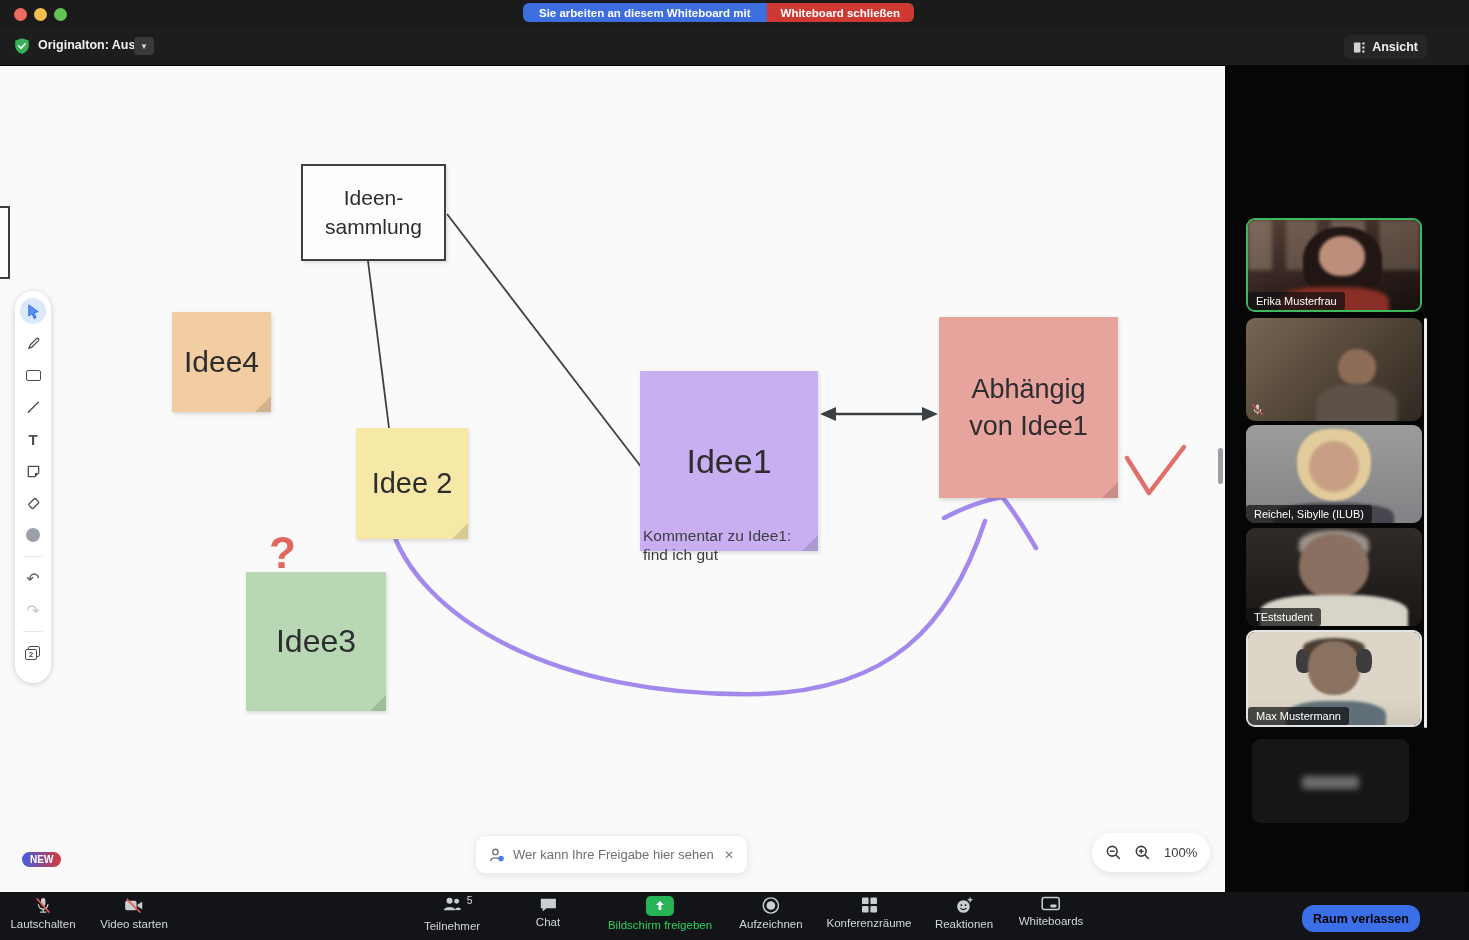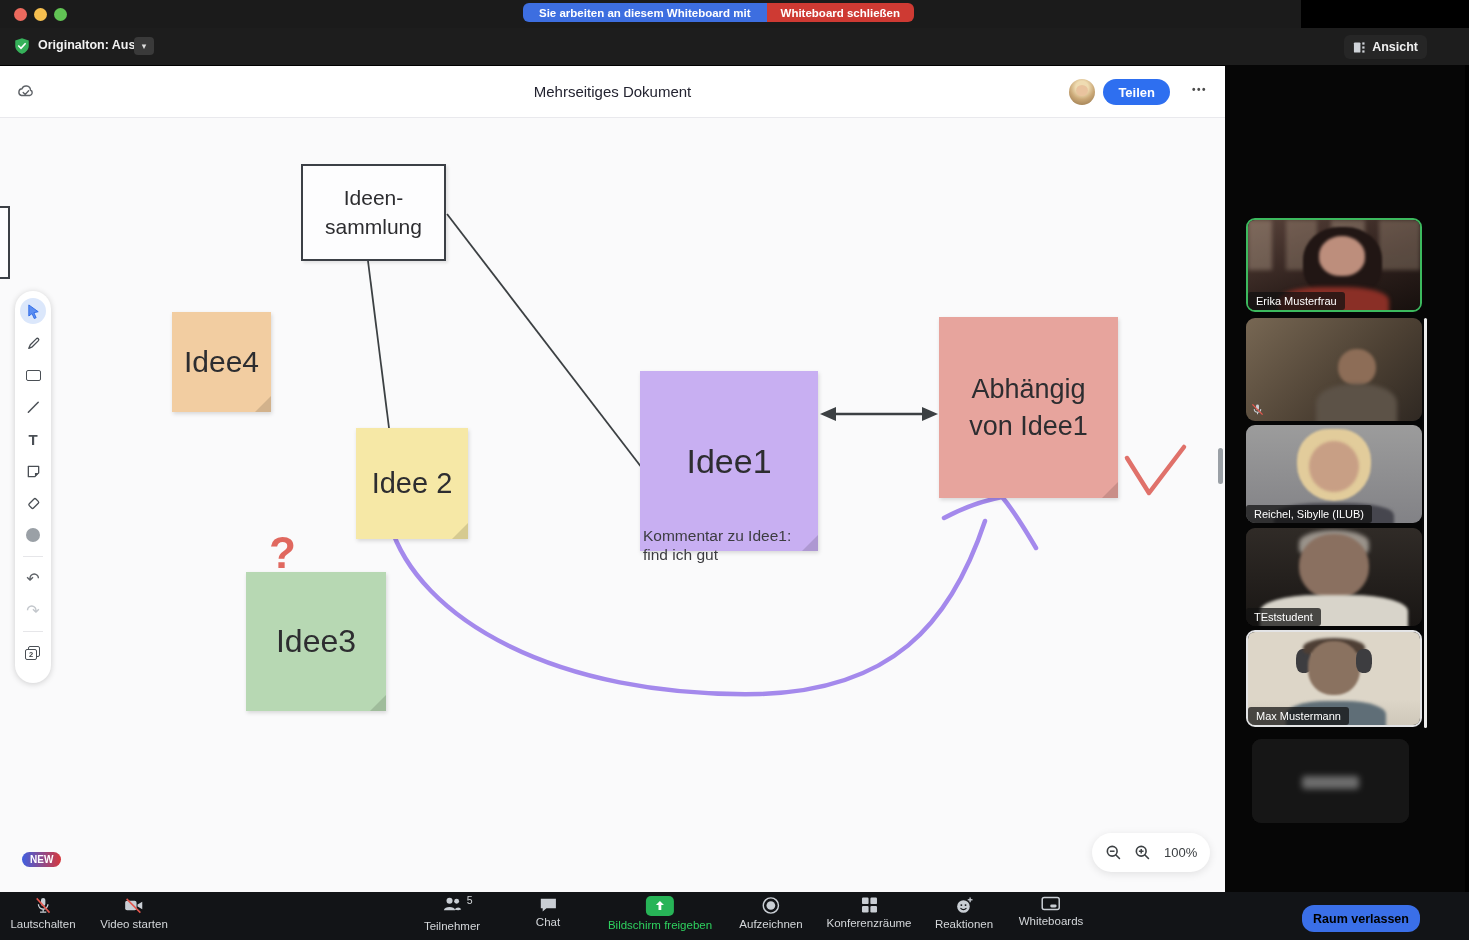--- a/index.html
+++ b/index.html
@@ -1,21 +1,21 @@
 <!DOCTYPE html>
 <html><head>
 <meta charset="utf-8">
 <style>
   * { margin:0; padding:0; box-sizing:border-box; }
   html,body { width:1469px; height:940px; overflow:hidden; background:#000;
               font-family:"Liberation Sans", sans-serif; }
   .screen { position:relative; width:1469px; height:940px; background:#000; }
 
   
-  .titlebar { position:absolute; left:0; top:0; width:1301px; height:28px; background:#1b1b1b; }
+  .titlebar { position:absolute; left:0; top:0; width:1469px; height:28px; background:#1b1b1b; }
   .tl { position:absolute; top:8px; width:13px; height:13px; border-radius:50%; }
   .tl.red { left:14px; background:#ec6a5e; }
   .tl.yellow { left:34px; background:#f5bf4f; }
   .tl.green { left:54px; background:#61c454; }
   .banner { position:absolute; left:523px; top:3px; height:19px; display:flex; }
   .banner-blue { background:#3d6ee0; color:#fff; font-size:11.5px; font-weight:bold;
                  padding:0 16px; display:flex; align-items:center; border-radius:6px 0 0 6px; }
   .banner-red { background:#ce3a33; color:#fff; font-size:11.5px; font-weight:bold; border:none;
                 padding:0 14px; display:flex; align-items:center; border-radius:0 6px 6px 0; cursor:pointer;
                 font-family:"Liberation Sans", sans-serif; }
@@ -280,32 +280,31 @@
       </div>
       <div class="pal-div"></div>
       <div class="tool">
         <span class="pages-tool">
           <span class="pg-back"></span>
           <span class="pg-front">2</span>
         </span>
       </div>
     </div>
 
-    <div class="wb-header">
-      <svg class="cloud-ic" viewBox="0 0 20 16" width="20" height="16">
-        <path d="M5.5 13.5 a3.4 3.4 0 0 1 .5-6.7 4.4 4.4 0 0 1 8.5 1.2 2.9 2.9 0 0 1-.7 5.5 Z" fill="none" stroke="#5f6368" stroke-width="1.4"></path>
-        <path d="M7.2 10.4 l2 2 3.4-3.6" stroke="#5f6368" stroke-width="1.4" fill="none" stroke-linecap="round"></path>
-      </svg>
-      <div class="wb-title">Mehrseitiges Dokument</div>
-      <div class="host-avatar"></div>
-      <button class="share-btn">Teilen</button>
-      <span class="more-btn">•••</span>
-    </div>
 
     <span class="new-badge">NEW</span>
+    <div class="toast">
+      <svg viewBox="0 0 15 15" width="16" height="16">
+        <circle cx="6" cy="4.6" r="2.5" fill="none" stroke="#6f757b" stroke-width="1.3"></circle>
+        <path d="M1.6 12.6 c.5-3.2 8.3-3.2 8.8 0" fill="none" stroke="#6f757b" stroke-width="1.3" stroke-linecap="round"></path>
+        <circle cx="11.3" cy="10.8" r="2.6" fill="#4a7de8"></circle>
+      </svg>
+      <span class="toast-text">Wer kann Ihre Freigabe hier sehen</span>
+      <span class="toast-x">✕</span>
+    </div>
     <div class="zoom-pill">
       <span class="zoombtn">
         <svg viewBox="0 0 16 16" width="17" height="17">
           <circle cx="6.8" cy="6.8" r="4.6" fill="none" stroke="#3c4043" stroke-width="1.5"></circle>
           <line x1="10.3" y1="10.3" x2="13.6" y2="13.6" stroke="#3c4043" stroke-width="1.5" stroke-linecap="round"></line>
           <line x1="4.6" y1="6.8" x2="9" y2="6.8" stroke="#3c4043" stroke-width="1.4"></line>
         </svg>
       </span>
       <span class="zoombtn">
         <svg viewBox="0 0 16 16" width="17" height="17">

